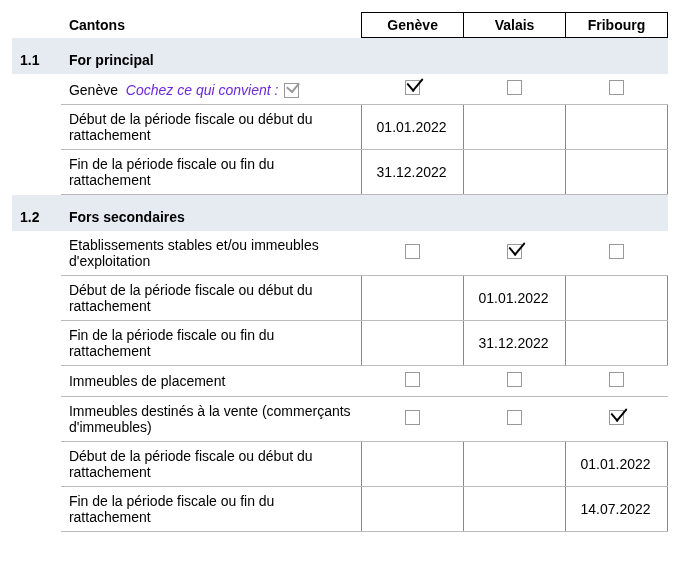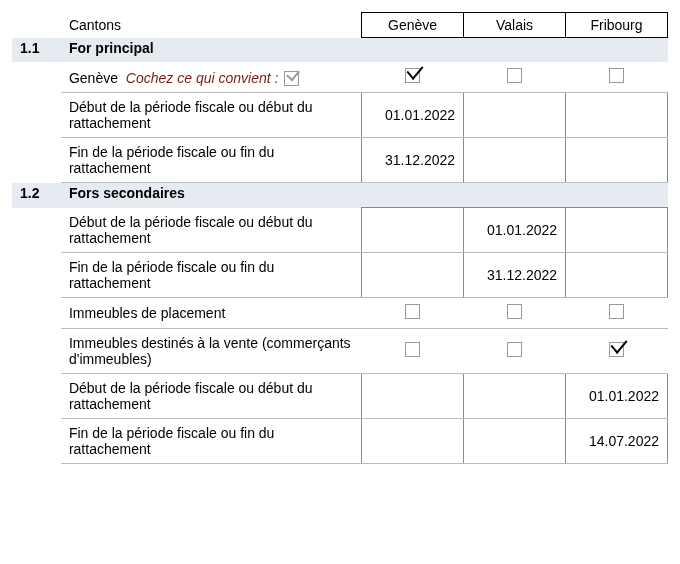--- a/index.html
+++ b/index.html
@@ -18,42 +18,42 @@
   }
   td, th {
     padding: 6px 8px;
     vertical-align: middle;
   }
   .num-col { width: 48px; }
   .label-col { width: 295px; }
   .canton-col { width: 100px; text-align: center; }
 
   .header-row td, .header-row th {
-    font-weight: normal;
+    font-weight: bold;
     padding-top: 4px;
     padding-bottom: 4px;
   }
   .canton-header {
     border: 1px solid #000;
     font-weight: normal;
     text-align: center;
   }
   .section-row td {
     background: #e6eaf1;
     font-weight: bold;
-    padding-top: 2px;
+    padding-top: 14px;
     padding-bottom: 6px;
   }
   .data-row td {
     border-bottom: 1px solid #bbb;
   }
   .data-row td.num-col { border-bottom: none; }
   .hint {
     font-style: italic;
-    color: #7f1d1d;
+    color: #6d28d9;
     margin-left: 4px;
   }
   .tick-hint {
     display: inline-block;
     width: 15px; height: 15px;
     border: 1px solid #999;
     position: relative;
     top: 3px;
     margin-left: 2px;
   }
@@ -76,21 +76,21 @@
     content: "";
     position: absolute;
     left: 1px; top: -4px;
     width: 14px; height: 8px;
     border-left: 2.5px solid #000;
     border-bottom: 2.5px solid #000;
     transform: rotate(-50deg) skewX(-10deg);
   }
   .value-cell {
     border: 1px solid #888;
-    text-align: right;
+    text-align: center;
     padding-left: 6px;
     white-space: nowrap;
   }
   .value-cell.empty {
     color: transparent;
   }
 </style>
 </head>
 <body>
 
@@ -129,20 +129,27 @@
         <td class="canton-col value-cell">31.12.2022</td>
         <td class="canton-col value-cell empty">&nbsp;</td>
         <td class="canton-col value-cell empty">&nbsp;</td>
       </tr>
       <tr class="section-row">
         <td class="num-col">1.2</td>
         <td class="label-col" colspan="4">Fors secondaires</td>
       </tr>
       <tr class="data-row">
         <td class="num-col"></td>
+        <td class="label-col"><span>Etablissements stables et/ou immeubles d'exploitation</span></td>
+        <td class="canton-col"><span class="checkbox"></span></td>
+        <td class="canton-col"><span class="checkbox checked"></span></td>
+        <td class="canton-col"><span class="checkbox"></span></td>
+      </tr>
+      <tr class="data-row">
+        <td class="num-col"></td>
         <td class="label-col"><span>Début de la période fiscale ou début du rattachement</span></td>
         <td class="canton-col value-cell empty">&nbsp;</td>
         <td class="canton-col value-cell">01.01.2022</td>
         <td class="canton-col value-cell empty">&nbsp;</td>
       </tr>
       <tr class="data-row">
         <td class="num-col"></td>
         <td class="label-col"><span>Fin de la période fiscale ou fin du rattachement</span></td>
         <td class="canton-col value-cell empty">&nbsp;</td>
         <td class="canton-col value-cell">31.12.2022</td>

